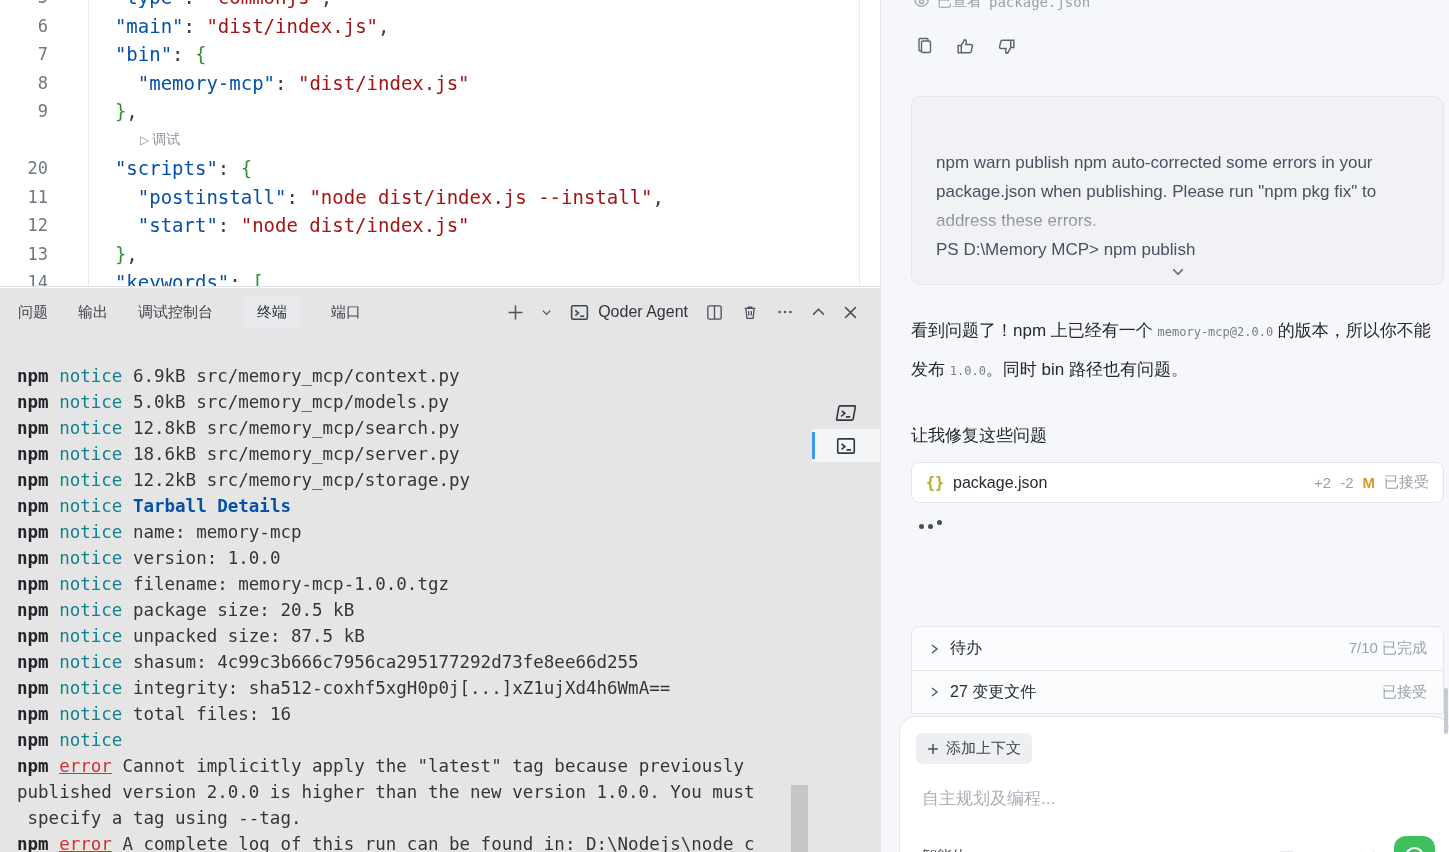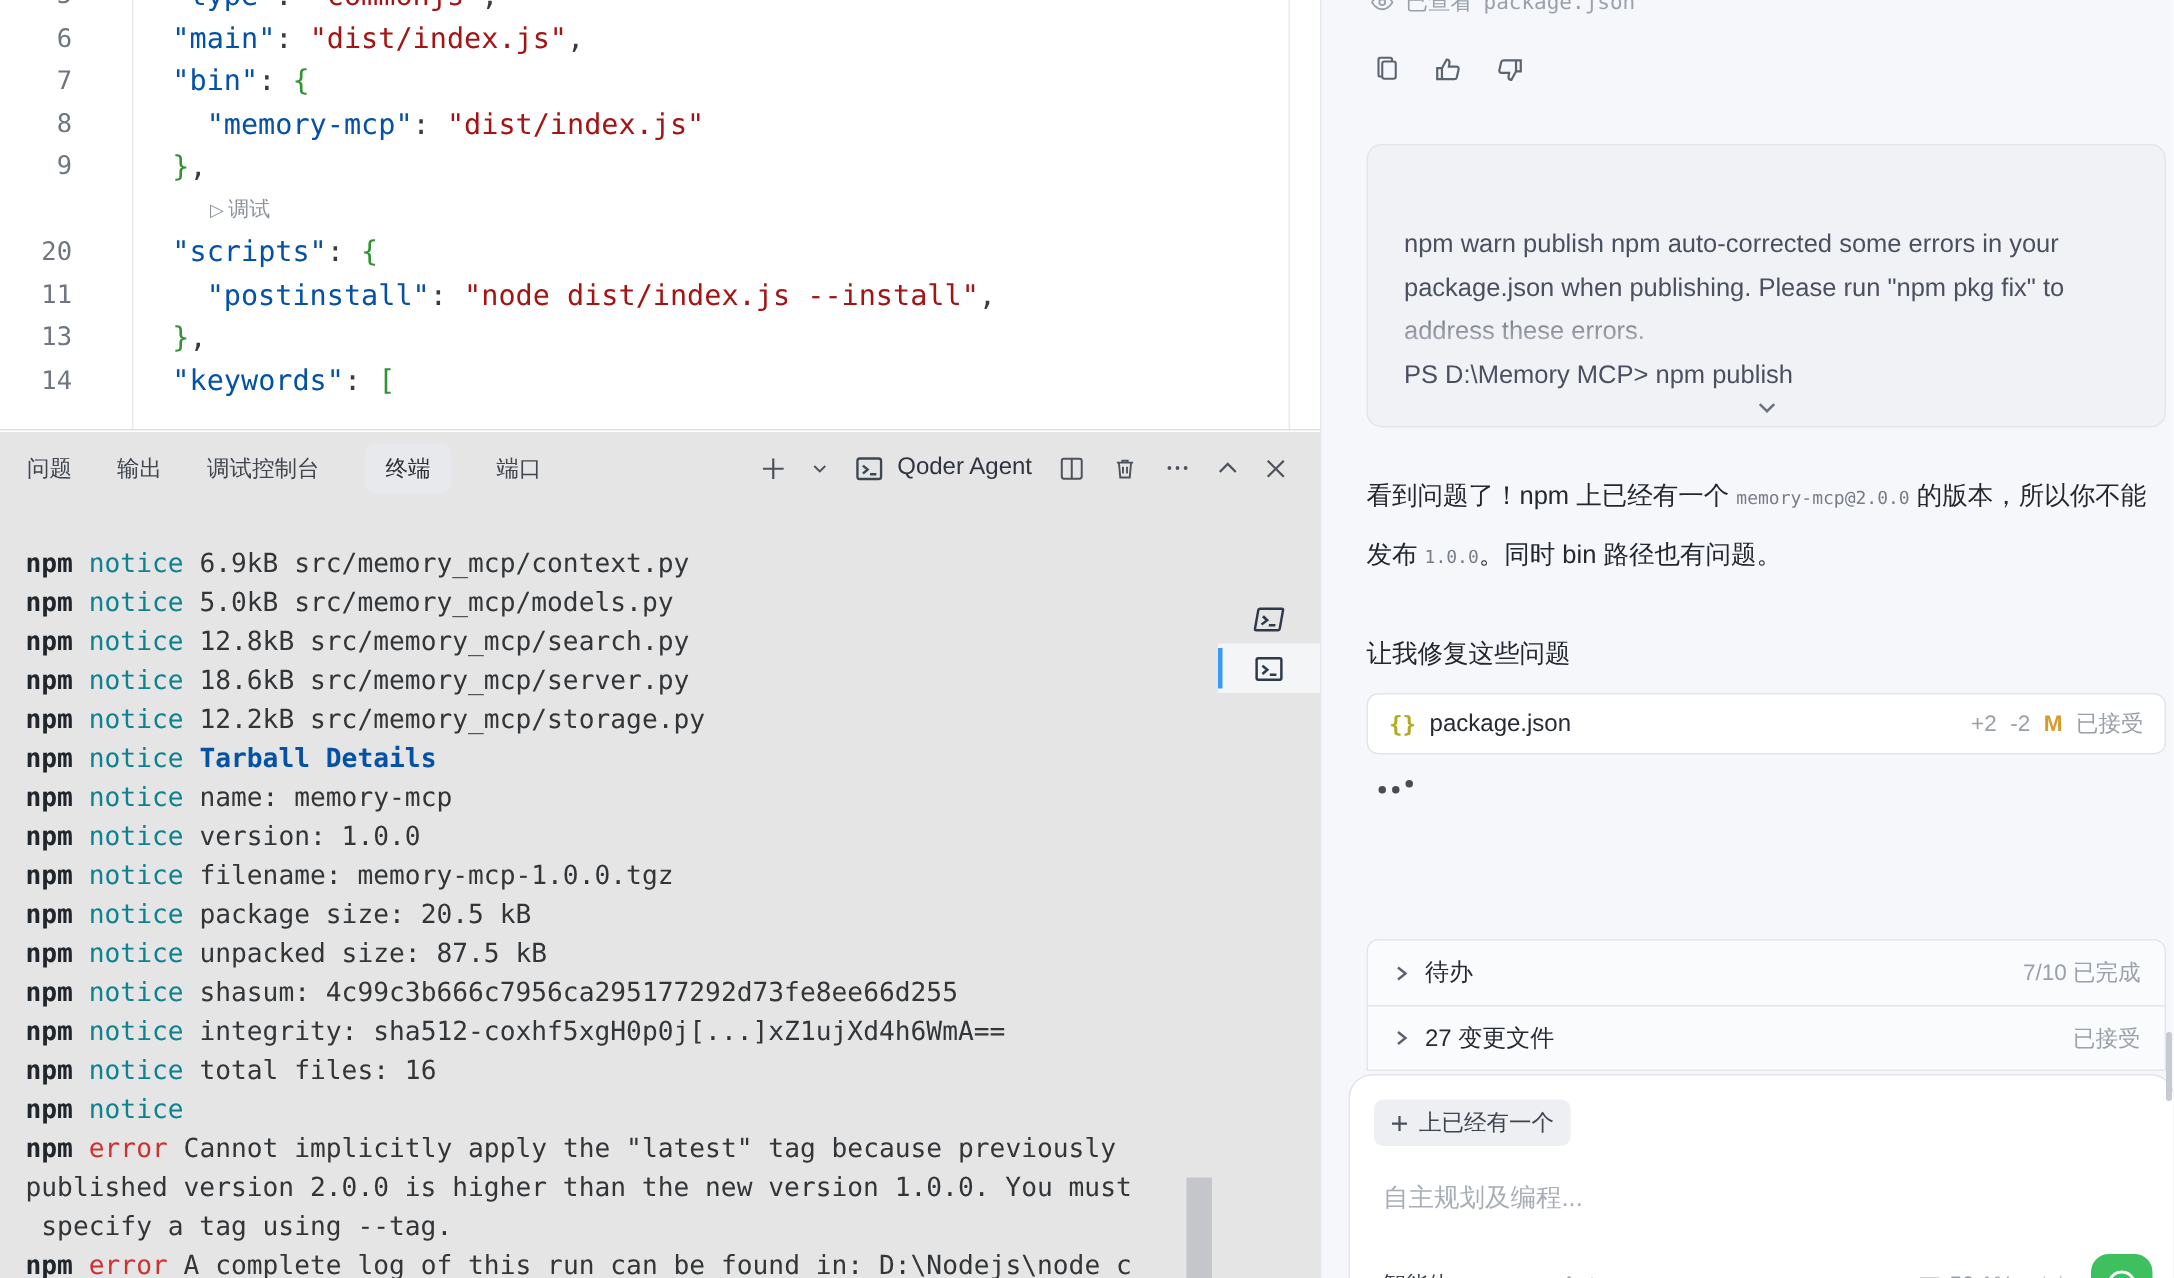--- a/index.html
+++ b/index.html
@@ -34,21 +34,21 @@
     display:flex; align-items:center; gap:17px; color:#4d535c; }
   .tbi { display:flex; align-items:center; cursor:pointer; }
   #term-profile { display:flex; align-items:center; gap:8px; }
   #term-profile-label { font-size:16px; color:#2f3440; }
   #term-body { position:absolute; left:0; top:48px; right:0; bottom:0; }
   #term-output { position:absolute; left:17px; top:27px; width:774px;
     font-family:"DejaVu Sans Mono", monospace; font-size:17.5px; line-height:26px;
     color:#333639; white-space:pre; }
   .t-npm { font-weight:bold; color:#21262c; }
   .t-notice { color:#0e828f; }
-  .t-error { color:#cd3131; }
+  .t-error { color:#cd3131;text-decoration:underline; }
   .t-hl { color:#0451a5; font-weight:bold; }
   #term-scrollbar { left:791px; top:449px; width:17px; height:115px; background:#c4c6c9; }
   #term-list-divider { left:811px; top:52px; width:1px; height:512px; background:#e3e6ea; }
   #term-instances { left:812px; top:60px; width:68px; }
   .tinst { height:33px; display:flex; align-items:center; justify-content:center;
     color:#2e3a4a; position:relative; cursor:pointer; }
   .tinst.active { background:#f3f5f7; }
   .tinst.active::before { content:""; position:absolute; left:0; top:3px; bottom:3px;
     width:3px; background:#3b99fc; }
   .skewed { transform:skewX(-10deg); }
@@ -144,20 +144,24 @@
   </div>
       <div class="erow">
     <span class="lnum">20</span>
     <span class="lcode">  <span class="tk-k">"scripts"</span><span class="tk-p">: </span><span class="tk-b">{</span></span>
   </div>
       <div class="erow">
     <span class="lnum">11</span>
     <span class="lcode">    <span class="tk-k">"postinstall"</span><span class="tk-p">: </span><span class="tk-s">"node dist/index.js --install"</span><span class="tk-p">,</span></span>
   </div>
       <div class="erow">
+    <span class="lnum">12</span>
+    <span class="lcode">    <span class="tk-k">"start"</span><span class="tk-p">: </span><span class="tk-s">"node dist/index.js"</span></span>
+  </div>
+      <div class="erow">
     <span class="lnum">13</span>
     <span class="lcode">  <span class="tk-b">}</span><span class="tk-p">,</span></span>
   </div>
       <div class="erow">
     <span class="lnum">14</span>
     <span class="lcode">  <span class="tk-k">"keywords"</span><span class="tk-p">: </span><span class="tk-b">[</span></span>
   </div>
     </div>
   <div id="indent-guide" class="abs"></div>
   <div id="editor-right-line" class="abs"></div>
@@ -311,21 +315,21 @@
     <span class="todo-label">27 变更文件</span>
     <span class="todo-meta">已接受</span>
   </div>
     </div>
 
   <div id="composer" class="abs">
     <span id="add-context-chip">
       <svg width="12" height="12" viewBox="0 0 12 12" fill="none" stroke="#4a505a" stroke-width="1.5">
           <path d="M6 1v10M1 6h10"></path>
         </svg>
-      <span>上已经有一个</span>
+      <span>添加上下文</span>
     </span>
     <div id="composer-placeholder">自主规划及编程...</div>
     <div id="composer-bottom">
       <span id="agent-selector">
         <span>智能体</span>
         <svg width="9" height="9" viewBox="0 0 12 12" fill="none" stroke="#6a7079" stroke-width="1.5">
             <path d="M2 4l4 4 4-4"></path>
           </svg>
       </span>
       <span id="mode-selector">Auto</span>

